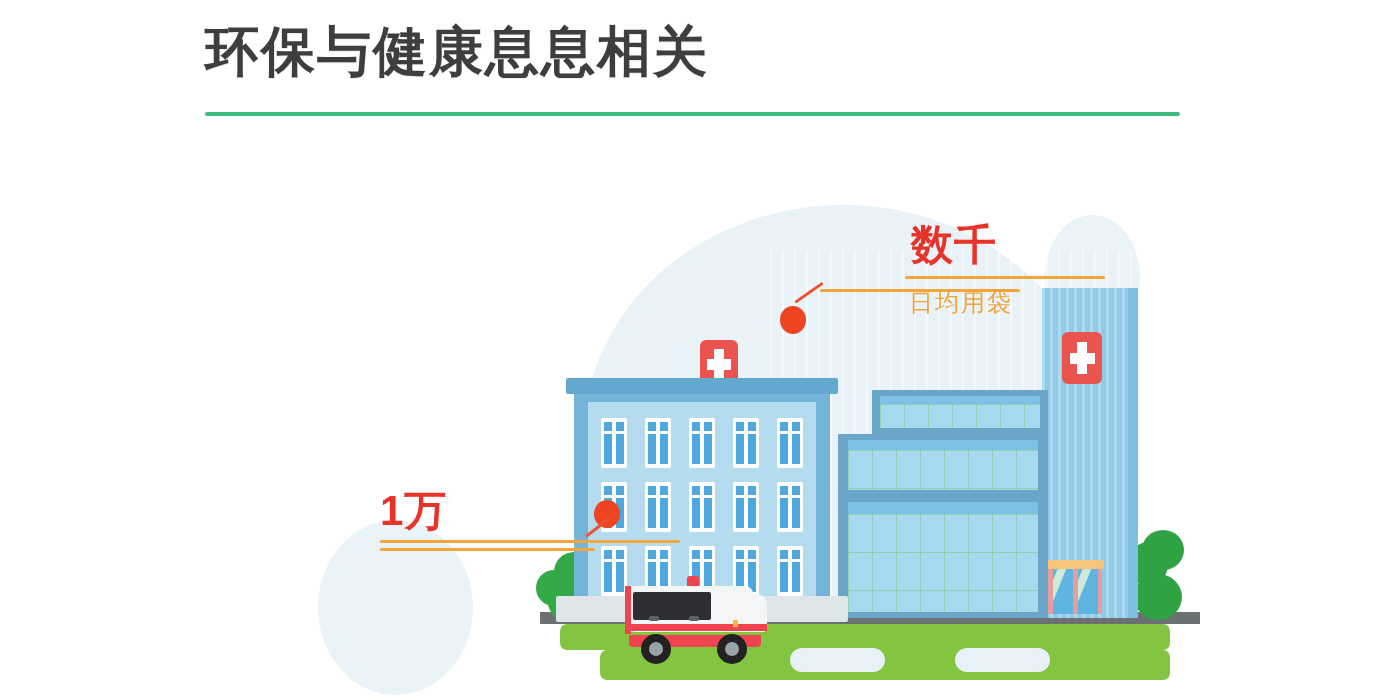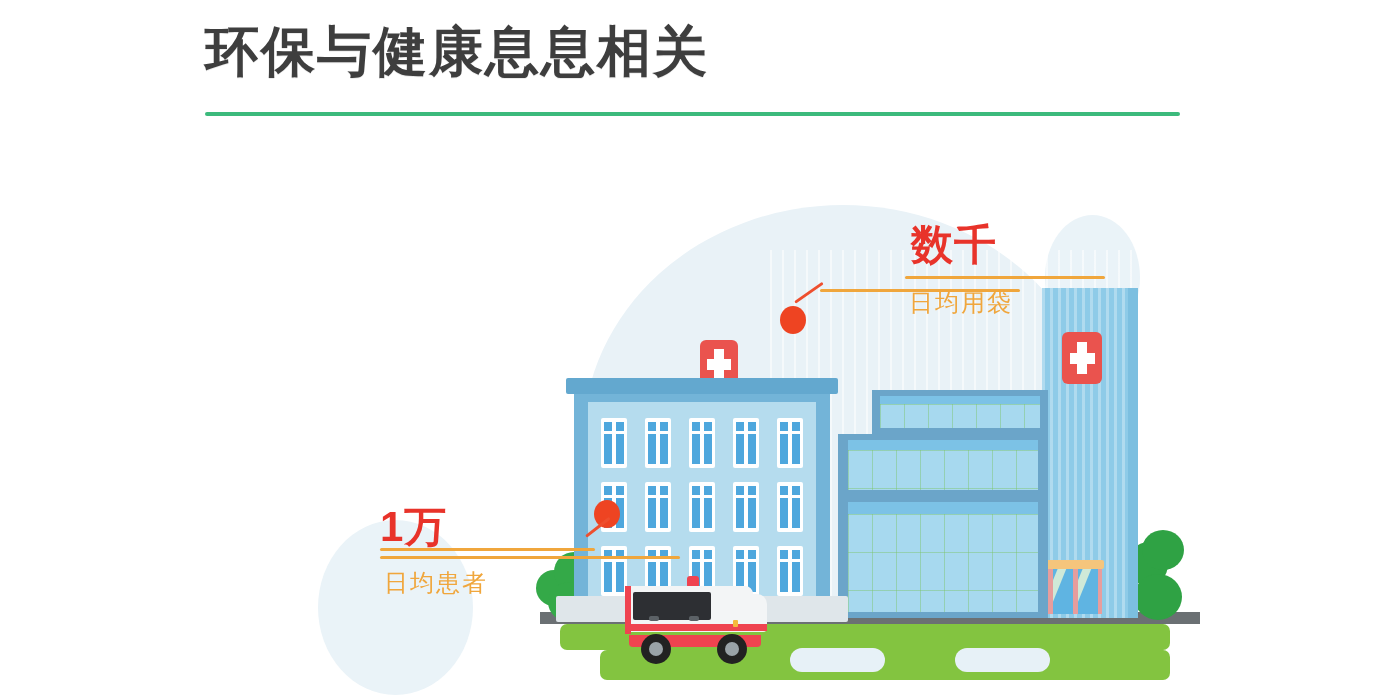--- a/index.html
+++ b/index.html
@@ -103,21 +103,21 @@
 
   
   .callout{position:absolute;}
   .callout .big{font-size:42px;font-weight:bold;color:#e8332a;line-height:1;letter-spacing:1px;white-space:nowrap;}
   .callout .rule{height:3px;background:#f0a63c;border-radius:2px;}
   .callout .sub{font-size:24px;color:#f0a63c;letter-spacing:2px;white-space:nowrap;}
   .dot{position:absolute;width:26px;height:28px;background:#ee4422;border-radius:50%;}
   .leader{position:absolute;background:#f0a63c;height:3px;border-radius:2px;}
   .leader.red{background:#ee4f2e;}
 
-  .co-patients{left:380px;top:490px;margin-top:16px;}
+  .co-patients{left:380px;top:490px;}
   .co-patients .rule{width:300px;margin-top:8px;}
   .co-patients .sub{margin-top:8px;margin-left:4px;}
 
   .co-bags{left:905px;top:224px;}
   .co-bags .big{font-size:42px;margin-left:6px;}
   .co-bags .rule{width:200px;margin-top:10px;}
   .co-bags .sub{margin-top:8px;margin-left:4px;}
 </style>
 </head>
 <body>
@@ -294,21 +294,20 @@
     <div class="rule"></div>
     <div class="sub">日均用袋</div>
   </div>
 
   <div class="dot" style="left:594px;top:500px;"></div>
   <div class="leader red" style="left:586px;top:535px;width:30px;transform:rotate(-38deg);transform-origin:left center;"></div>
   <div class="leader" style="left:380px;top:548px;width:215px;"></div>
   <div class="callout co-patients">
     <div class="big">1万</div>
     <div class="rule"></div>
-    <div class="sub">日均患者</div>
   </div>
 
   <div class="amb">
     <div class="amb-light"></div>
     <div class="amb-lightstem"></div>
     <div class="amb-body"></div>
     <div class="amb-cab"></div>
     <div class="amb-window"></div>
     <div class="amb-redpost"></div>
     <div class="amb-stripe"></div>

